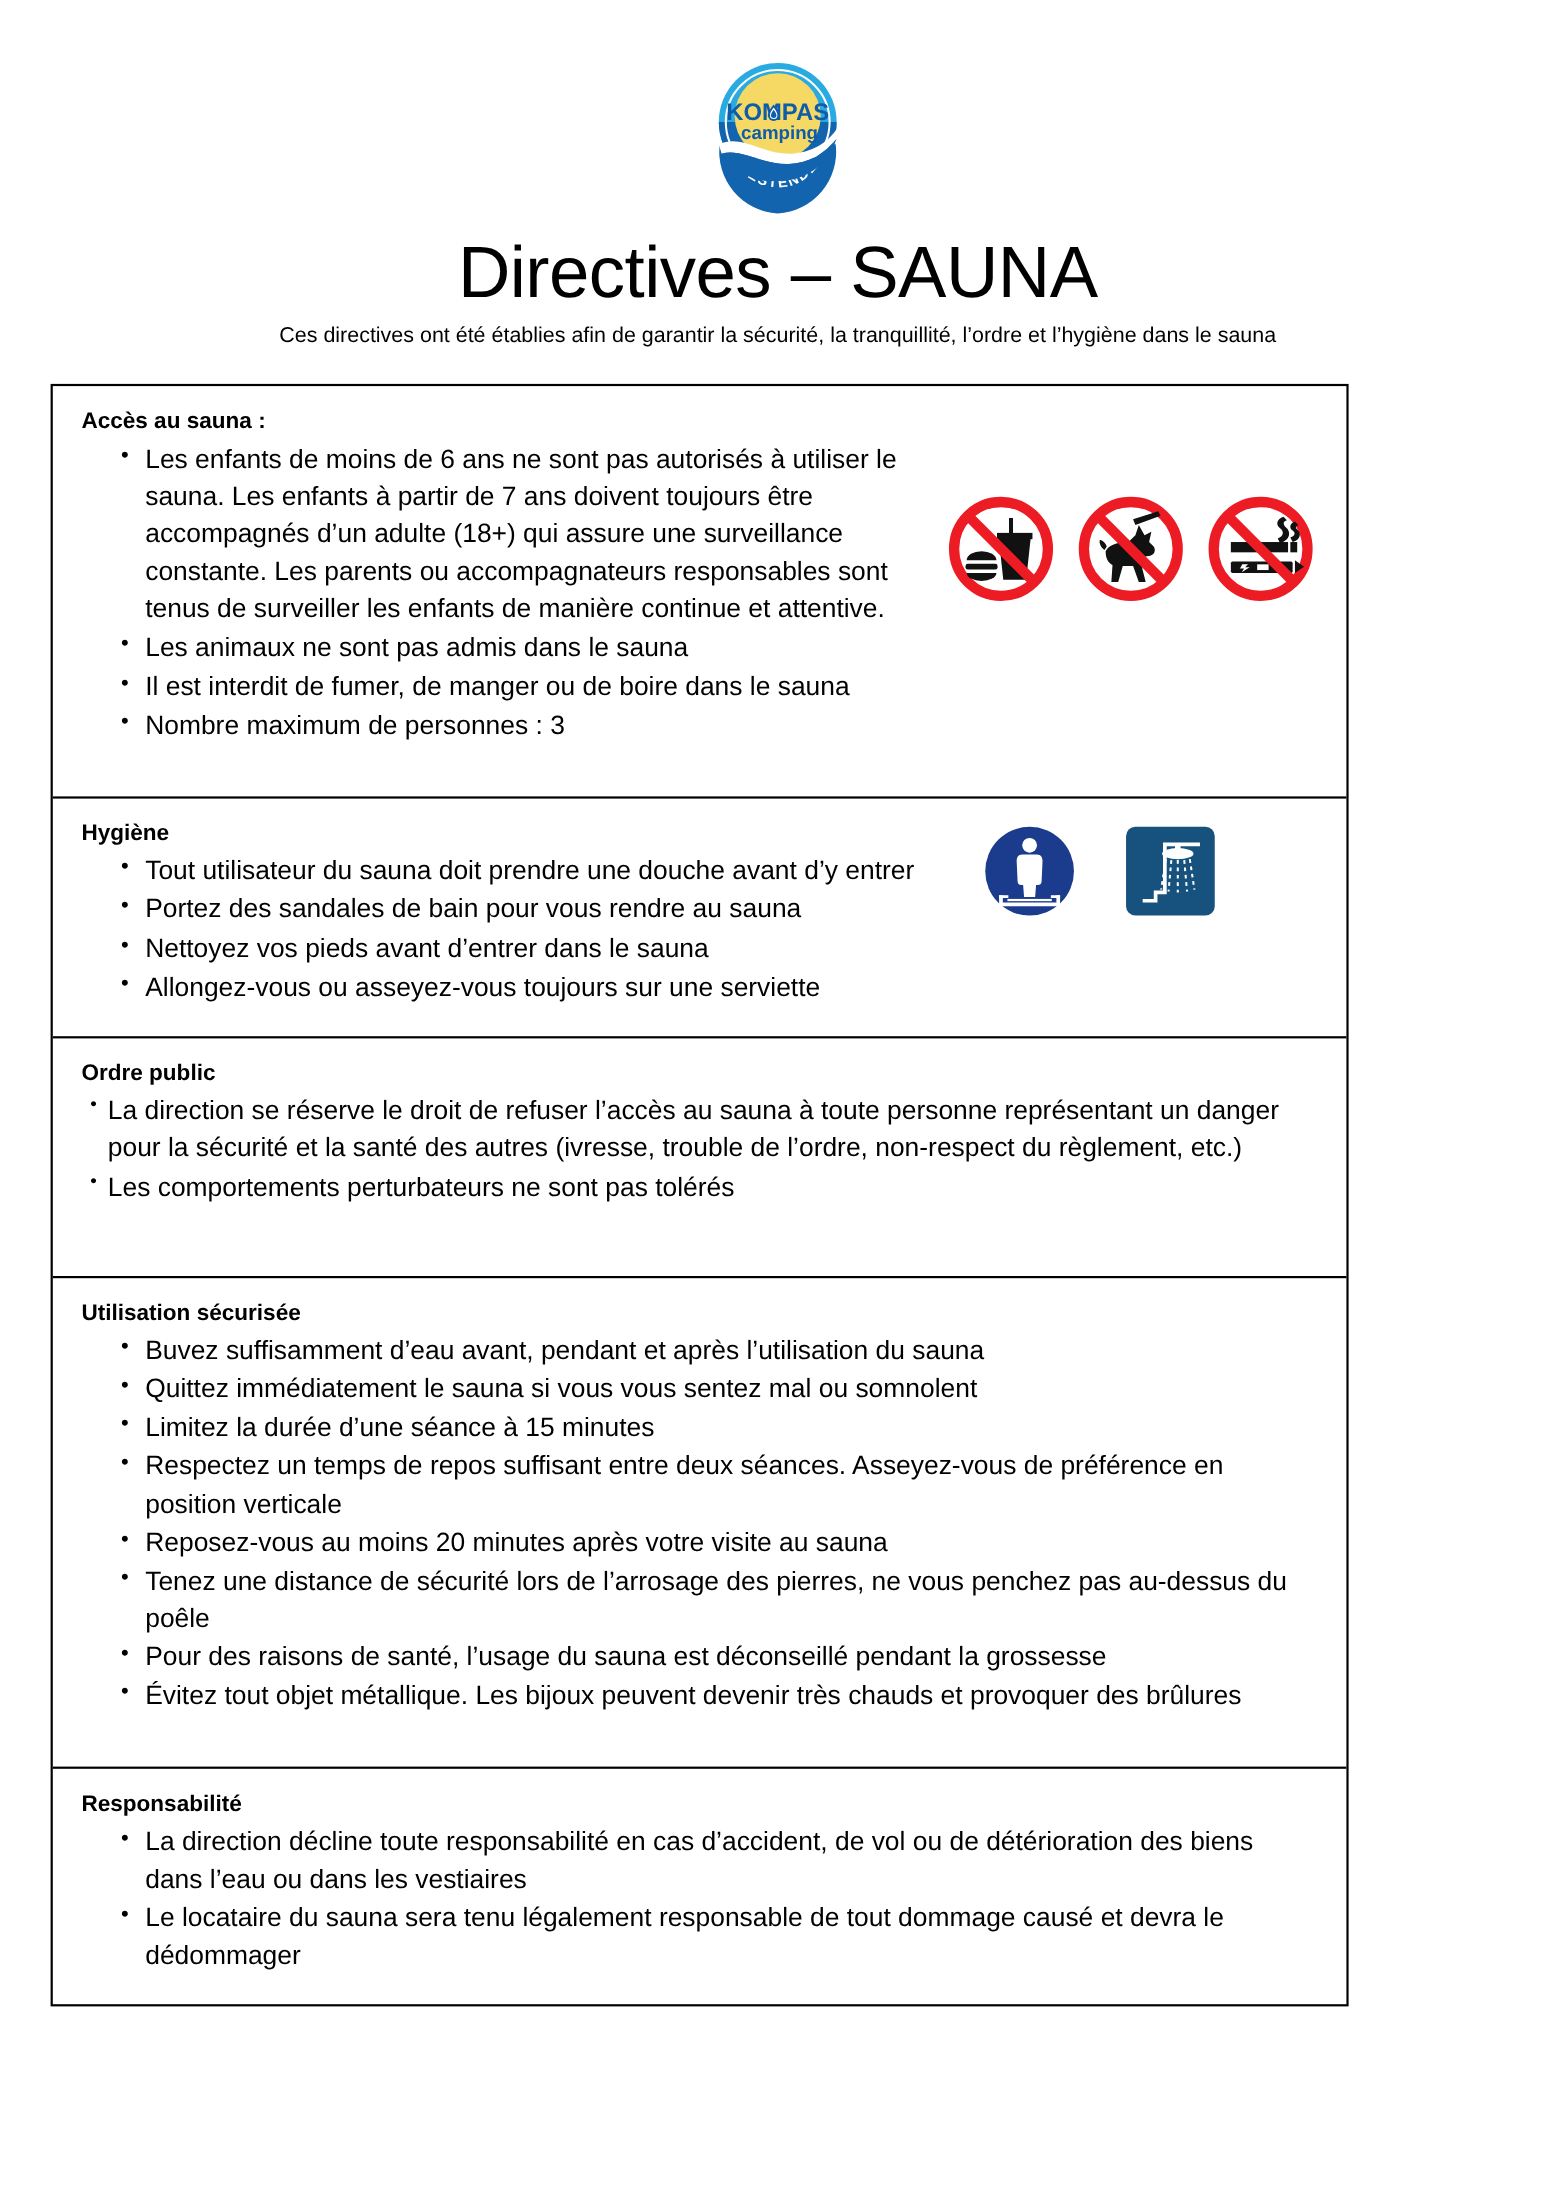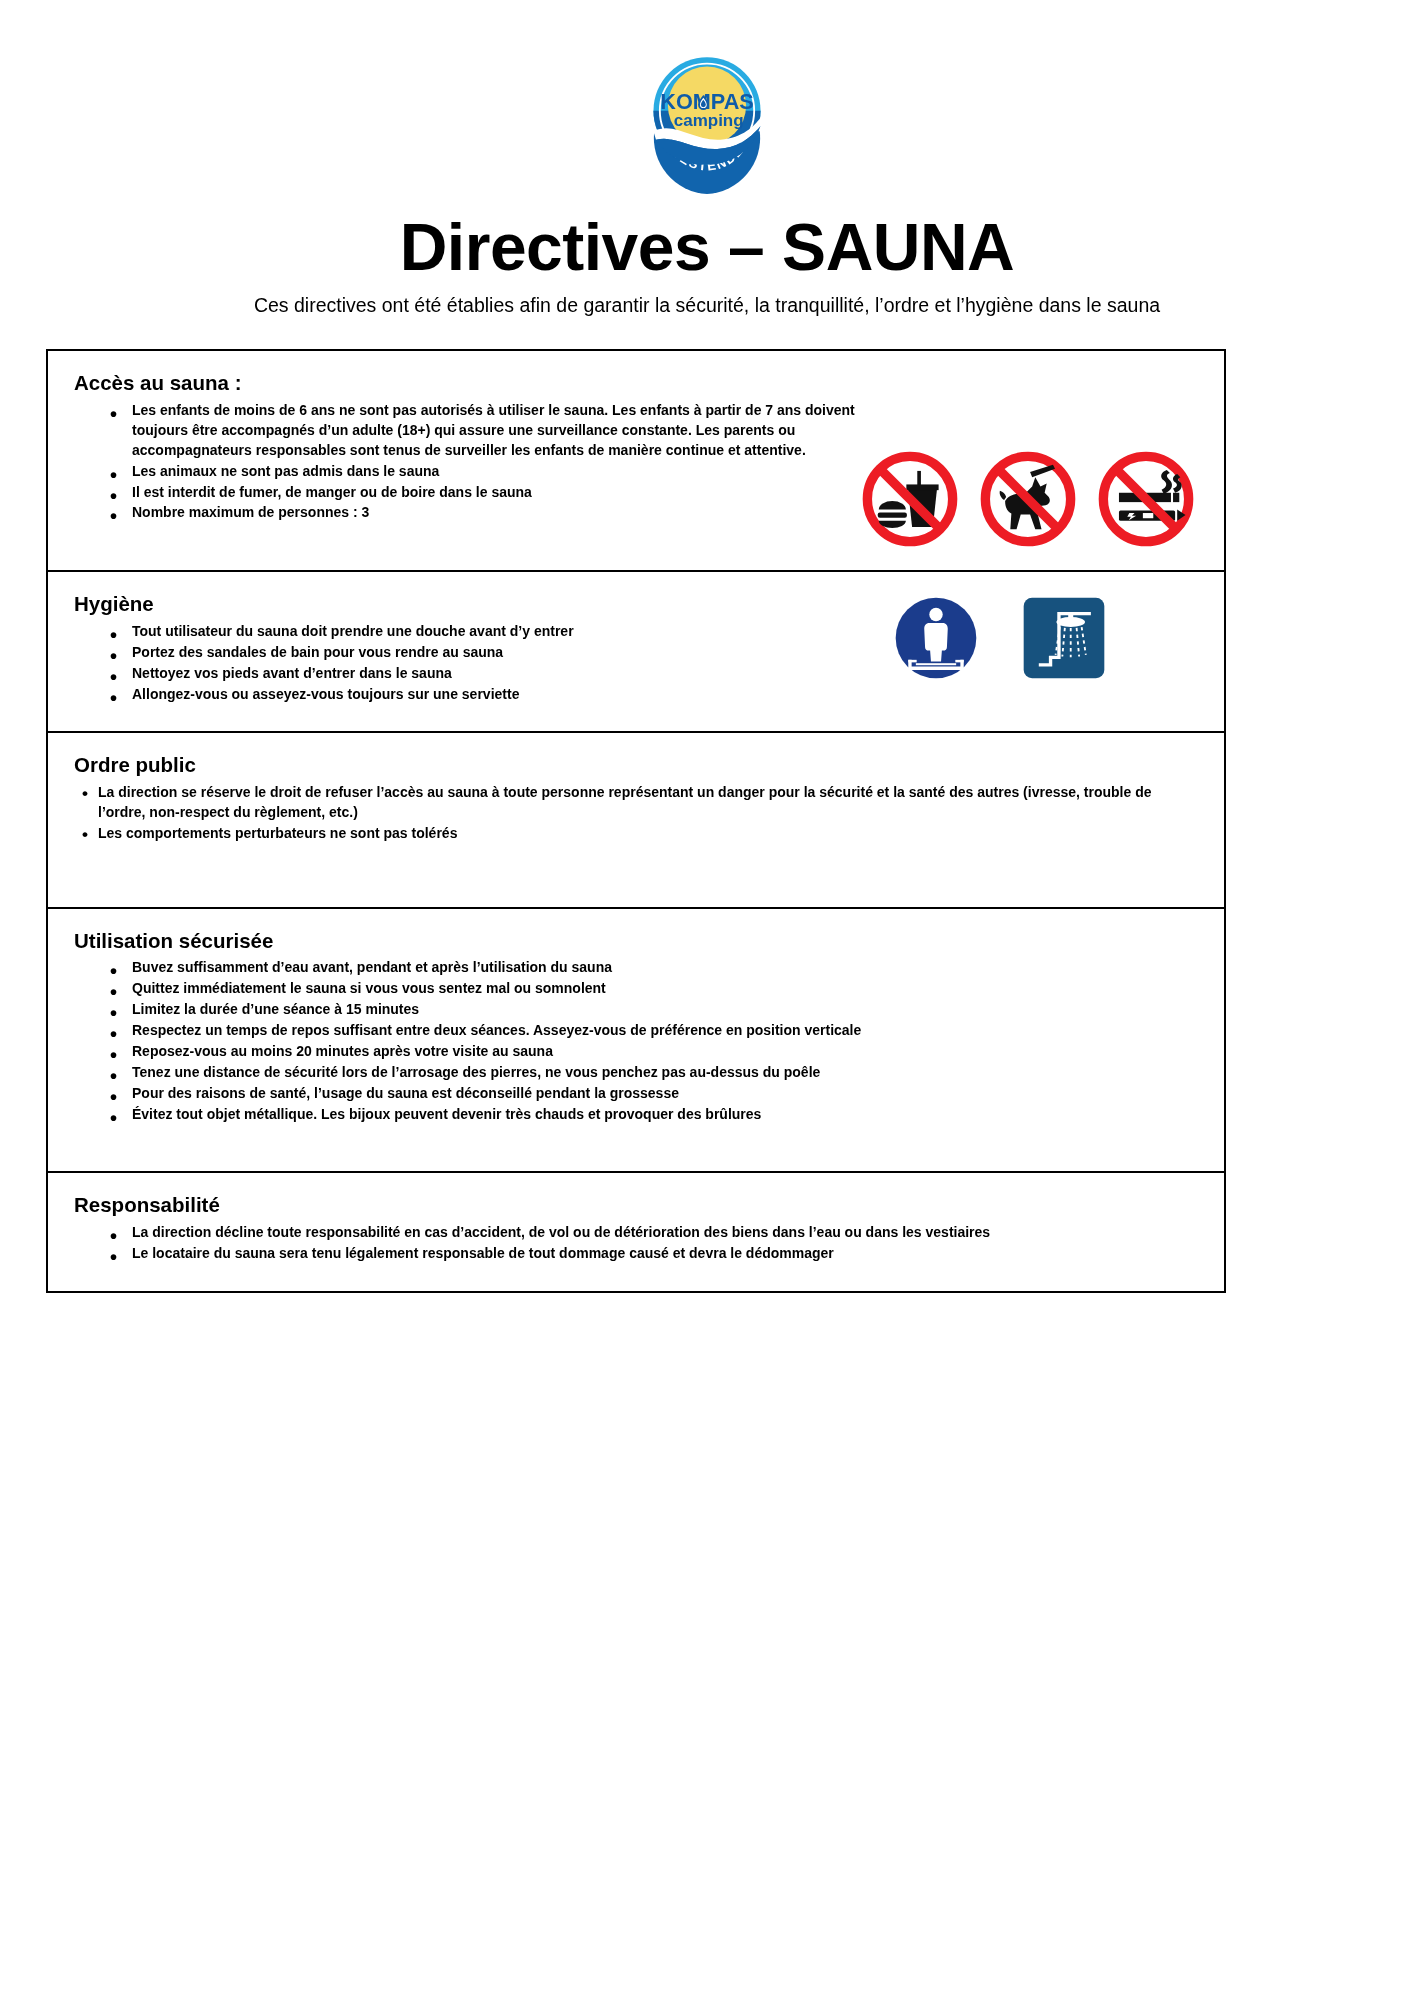--- a/index.html
+++ b/index.html
@@ -32,21 +32,21 @@
   .logo-wrap {
     width: 170px;
     height: 170px;
     margin: 0 auto;
     position: relative;
   }
   .logo-svg { display: block; width: 170px; height: 170px; }
 
   .doc-title {
     font-size: 66px;
-    font-weight: bold;
+    font-weight: normal;
     letter-spacing: -0.5px;
     line-height: 1.0;
     margin: 8px 0 0 0;
     text-align: center;
     color: #000;
   }
   .doc-subtitle {
     font-size: 19.5px;
     line-height: 1.2;
     margin: 14px 0 0 0;
@@ -79,26 +79,25 @@
     font-weight: bold;
     margin: 0 0 4px 0;
     line-height: 1.35;
   }
   ul.bullets {
     margin: 0;
     padding: 0 0 0 34px;
     list-style: none;
   }
   ul.bullets li {
-    font-size: 14px;
+    font-size: 24px;
     line-height: 1.42;
     position: relative;
     padding-left: 24px;
     margin: 0 0 1px 0;
-    font-weight: bold;
   }
   ul.bullets li::before {
     content: "\2022";
     position: absolute;
     left: 2px;
     top: -1px;
     font-size: 20px;
     line-height: 1.42;
   }
   

